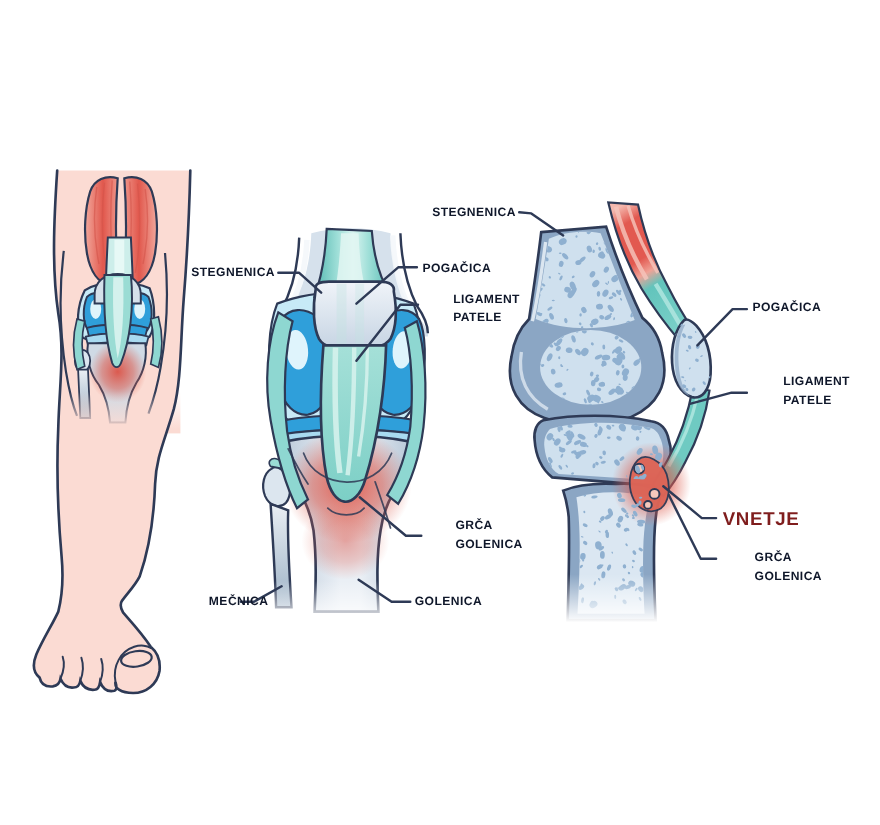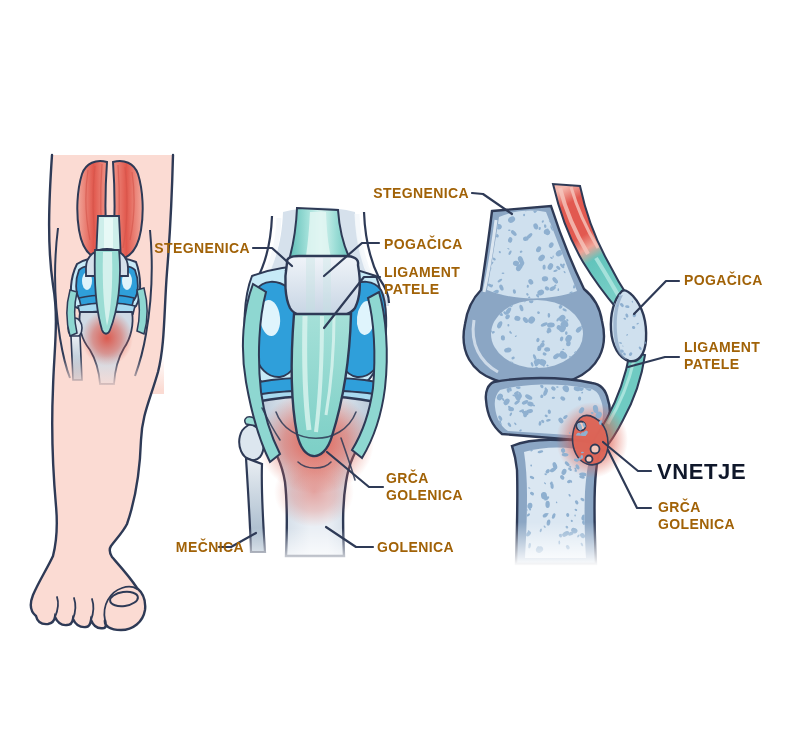--- a/index.html
+++ b/index.html
@@ -1,24 +1,24 @@
 <!DOCTYPE html>
 <html><head>
 <meta charset="utf-8">
 <style>
   html,body{margin:0;padding:0;}
   body{width:800px;height:750px;position:relative;background:#fff;overflow:hidden;
        font-family:"Liberation Sans",sans-serif;}
   #stage{position:absolute;left:0;top:0;width:800px;height:750px;}
   svg{position:absolute;left:0;top:0;}
-  .lbl{position:absolute;font-weight:700;font-size:14px;line-height:17px;color:#a16207;
+  .lbl{position:absolute;font-weight:700;font-size:11px;line-height:17px;color:#0f172a;
        letter-spacing:.4px;white-space:nowrap;z-index:5;}
-  .lbl span{display:block;}
+  .lbl span{display:block;margin-left:28px;}
   .lbl.r{text-align:right;}
-  .lbl.vnetje{font-size:22px;line-height:20px;color:#0f172a;letter-spacing:.6px;}
+  .lbl.vnetje{font-size:17px;line-height:20px;color:#7f1d1d;letter-spacing:.6px;}
 </style>
 </head>
 <body>
 
 <div id="stage">
 <svg width="800" height="750" viewBox="0 0 800 750">
   <defs>
     <linearGradient id="patGrad" x1="0" y1="0" x2="0" y2="1">
       <stop offset="0" stop-color="#f0f4f9"></stop>
           <stop offset="1" stop-color="#c6d4e3"></stop>

